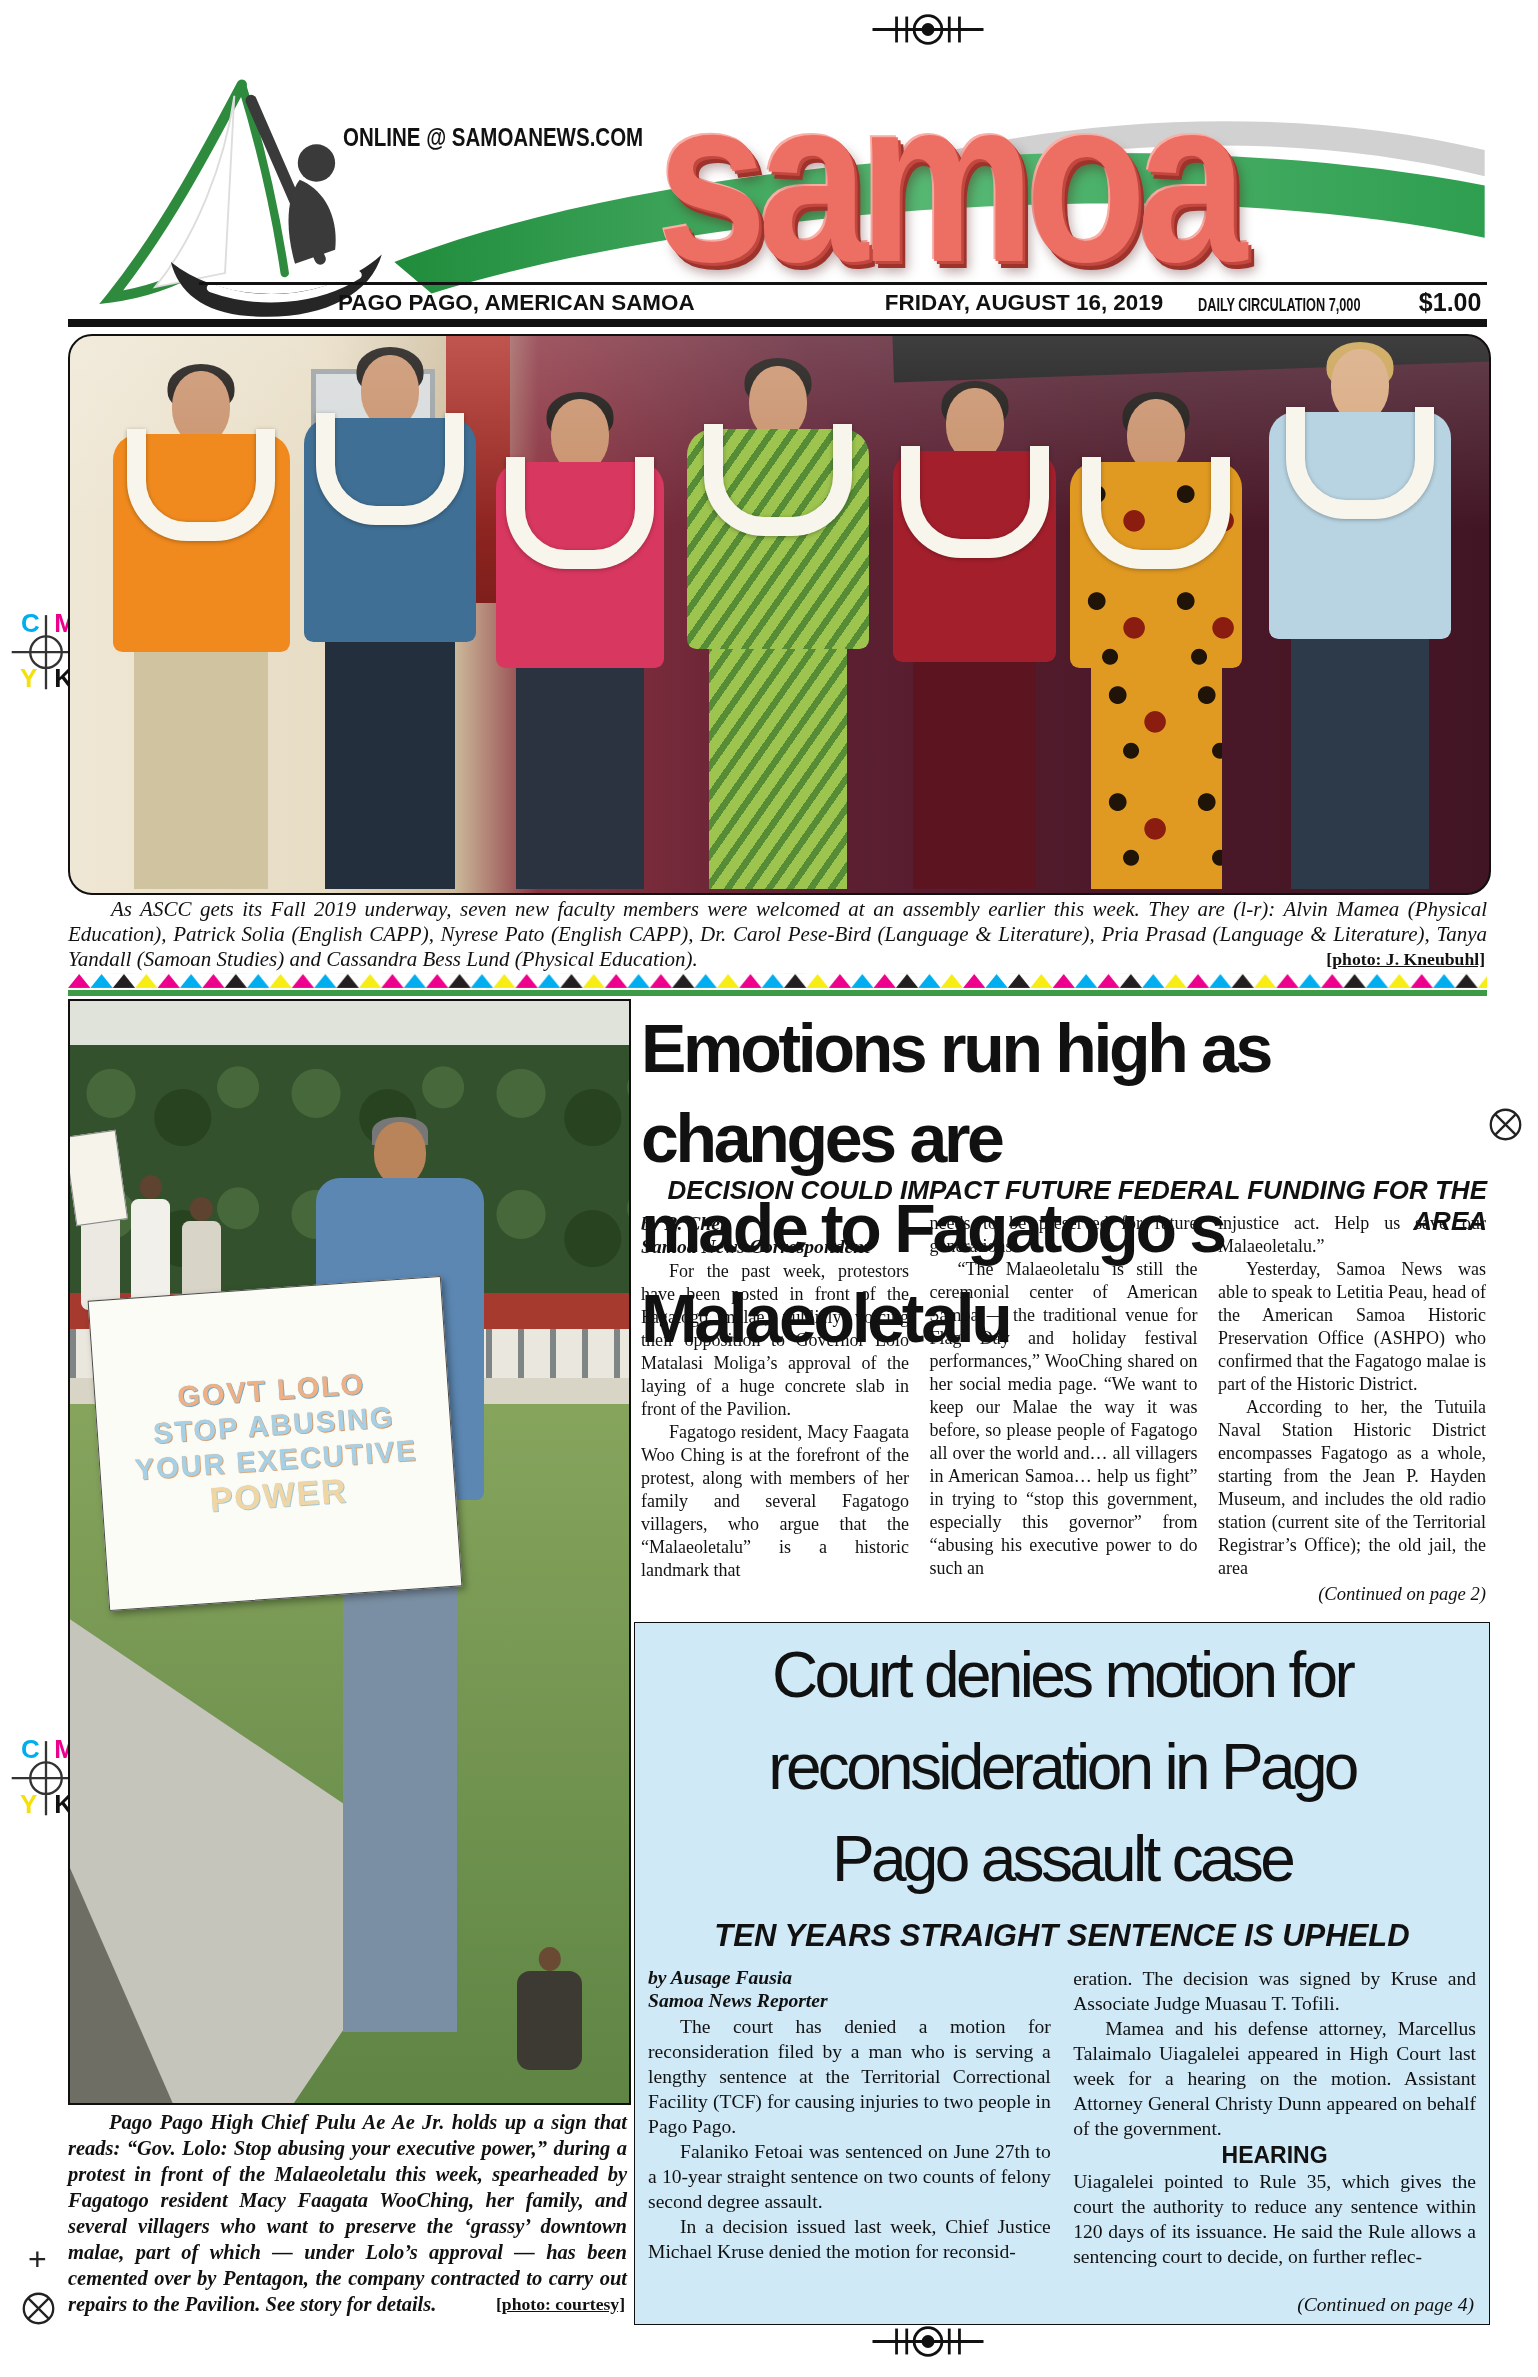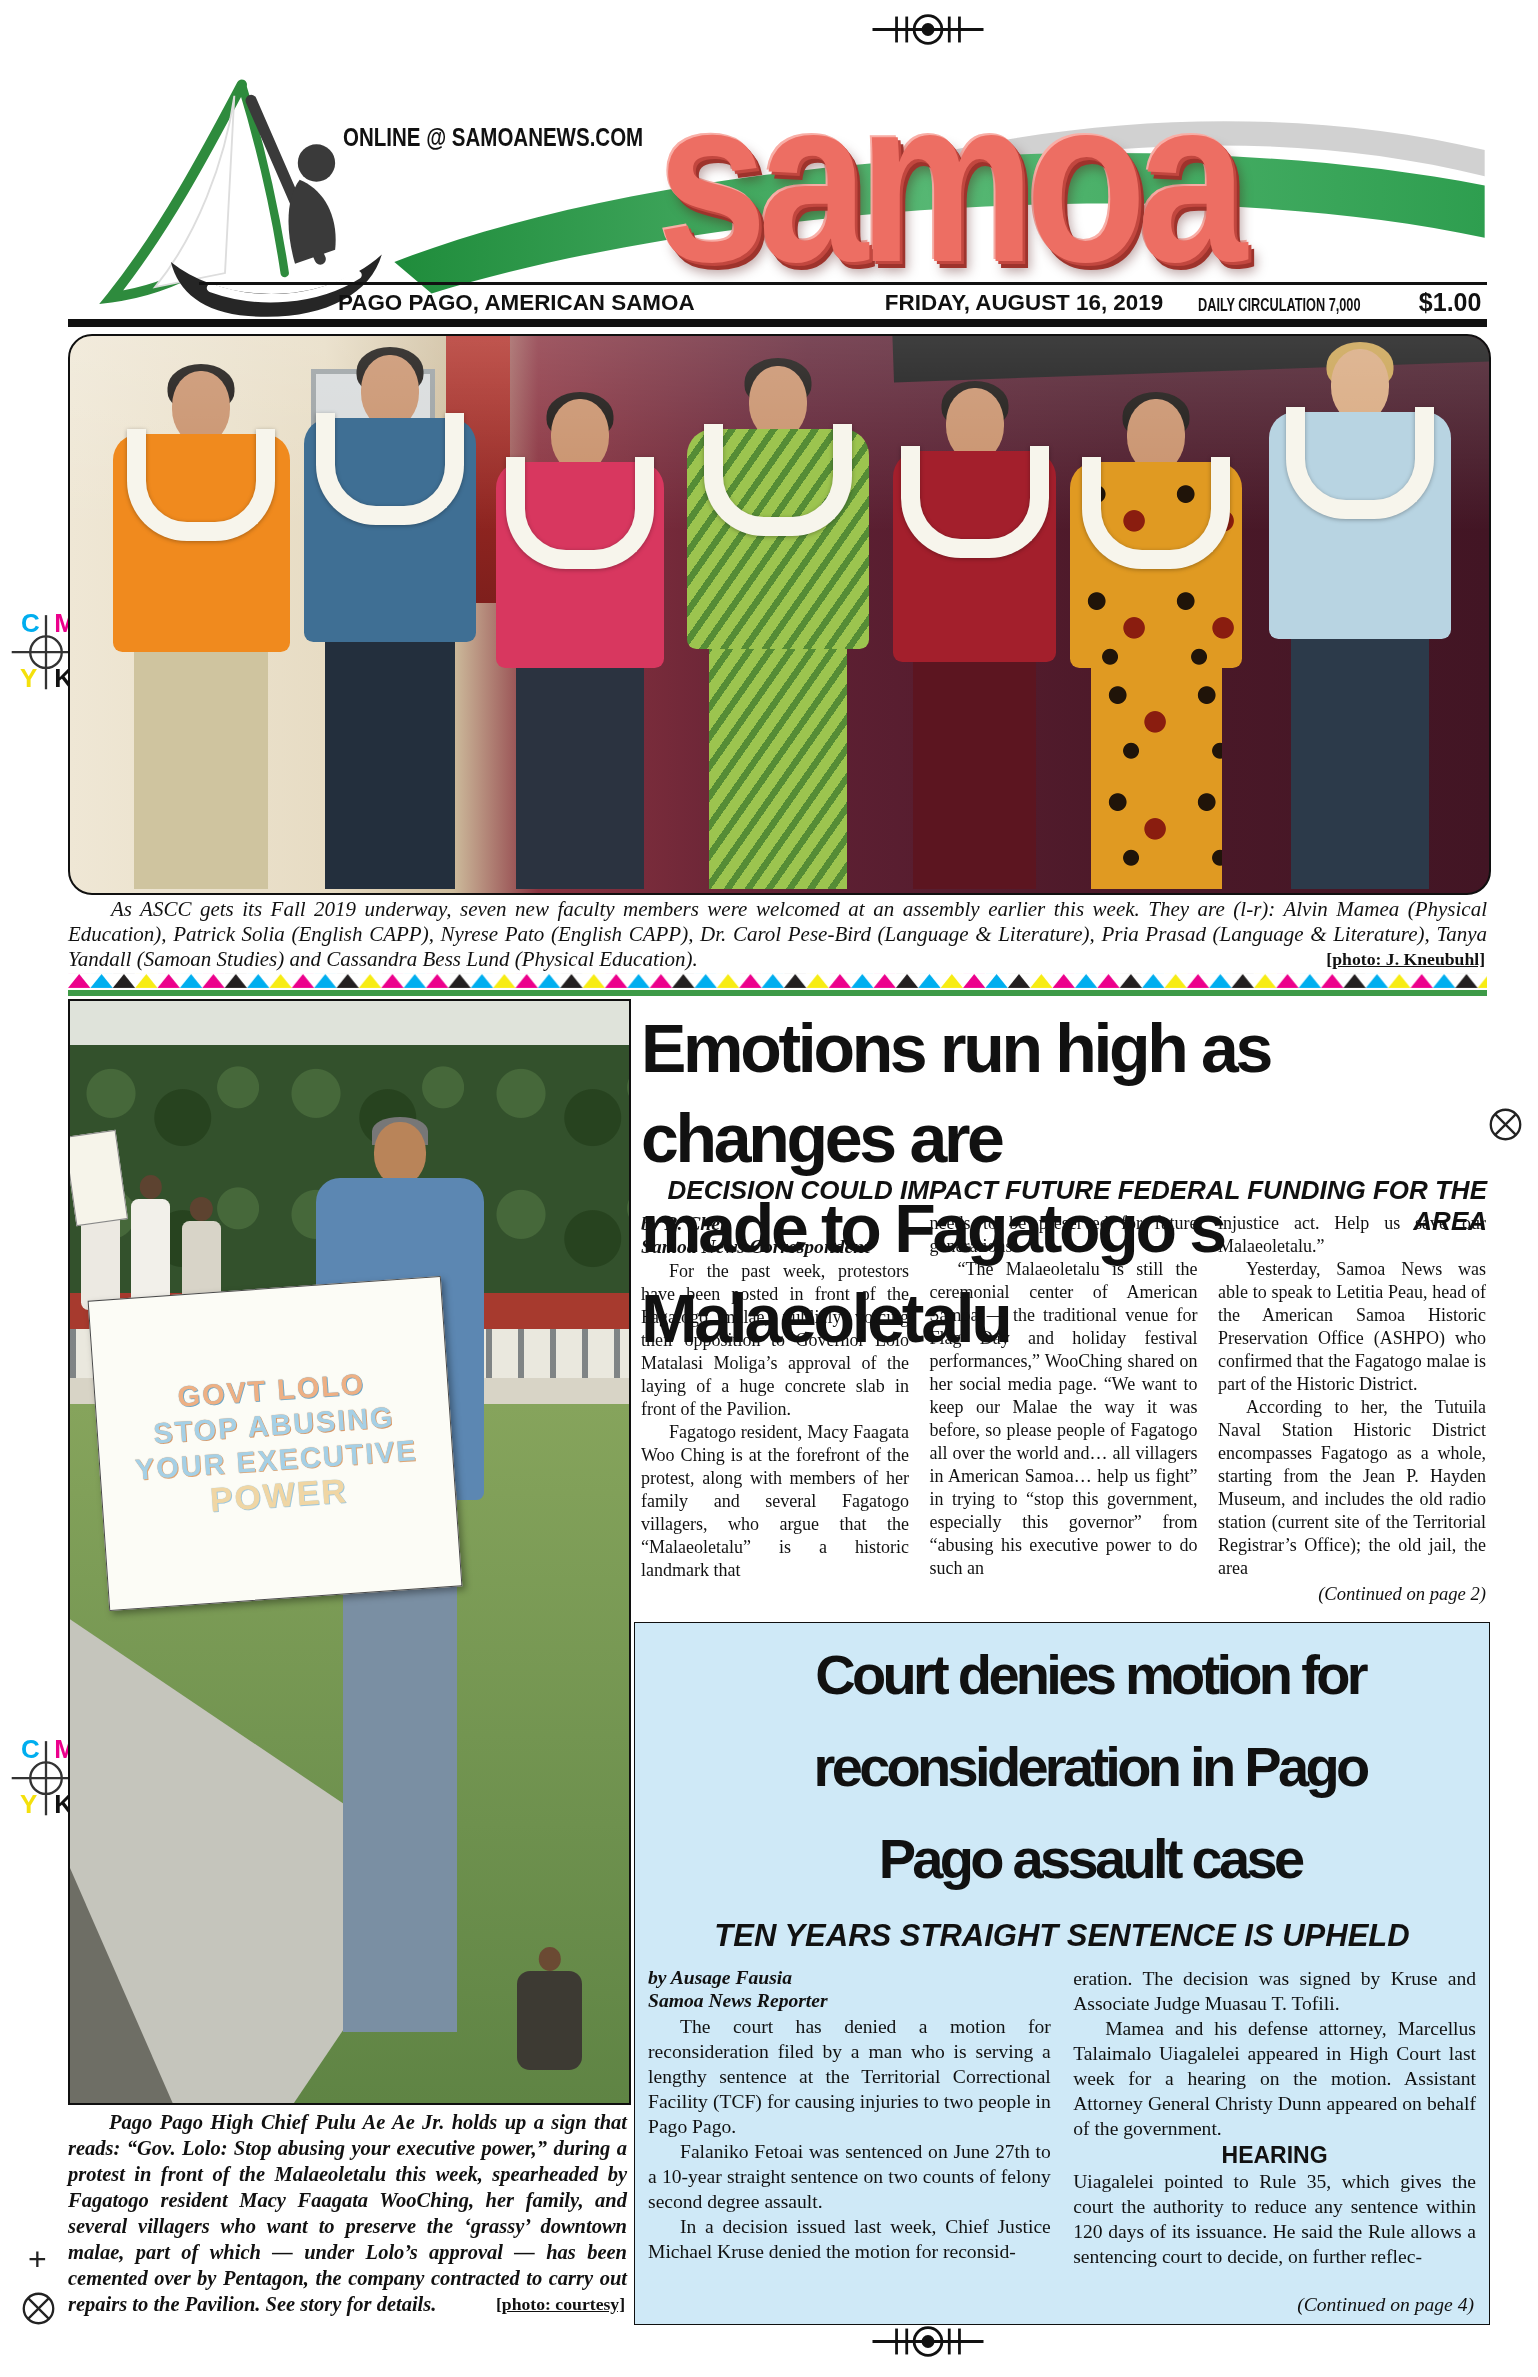--- a/index.html
+++ b/index.html
@@ -97,21 +97,21 @@
   .a1-sub{position:absolute;left:641px;top:1175px;width:846px;text-align:right;
           font-family:"Liberation Sans",sans-serif;font-weight:bold;font-style:italic;font-size:26px;}
   .a1-body{position:absolute;left:641px;top:1212px;width:846px;height:408px;display:flex;gap:20.5px;}
   .col{width:268px;font-size:18px;line-height:23px;text-align:justify;}
   .para{margin:0;text-indent:28px;text-align:justify;}
   .cont .para:first-child{text-indent:0;}
   .byline{font-weight:bold;font-style:italic;font-size:19.6px;line-height:23px;white-space:pre-line;margin-bottom:1.9px;}
   .continued{text-align:right;font-style:italic;font-size:18.6px;margin-top:1.9px;}
   .a2-box{position:absolute;left:634px;top:1622px;width:854px;height:701px;background:#cfe9f7;border:1.9px solid #101010;}
   .a2-head{position:absolute;left:0;top:5.6px;width:100%;text-align:center;white-space:pre-line;
-           font-family:"Liberation Sans",sans-serif;font-weight:bold;font-size:56px;line-height:92px;letter-spacing:-3.7px;padding-left:28px;}
+           font-family:"Liberation Sans",sans-serif;font-weight:normal;font-size:64px;line-height:92px;letter-spacing:-3.7px;}
   .a2-sub{position:absolute;left:0;top:295px;width:100%;text-align:center;
           font-family:"Liberation Sans",sans-serif;font-weight:bold;font-style:italic;font-size:31px;}
   .a2-body{position:absolute;left:13px;top:343px;width:828px;display:flex;gap:22.4px;}
   .col2{width:403px;font-size:19.6px;line-height:25px;text-align:justify;}
   .col2 .para{text-indent:32px;}
   .hearing{text-align:center;font-family:"Liberation Sans",sans-serif;font-weight:bold;font-size:23px;line-height:28px;}
   .a2-cont{position:absolute;right:15px;bottom:8px;font-style:italic;font-size:19.6px;}
 </style>
 </head>
 <body>

